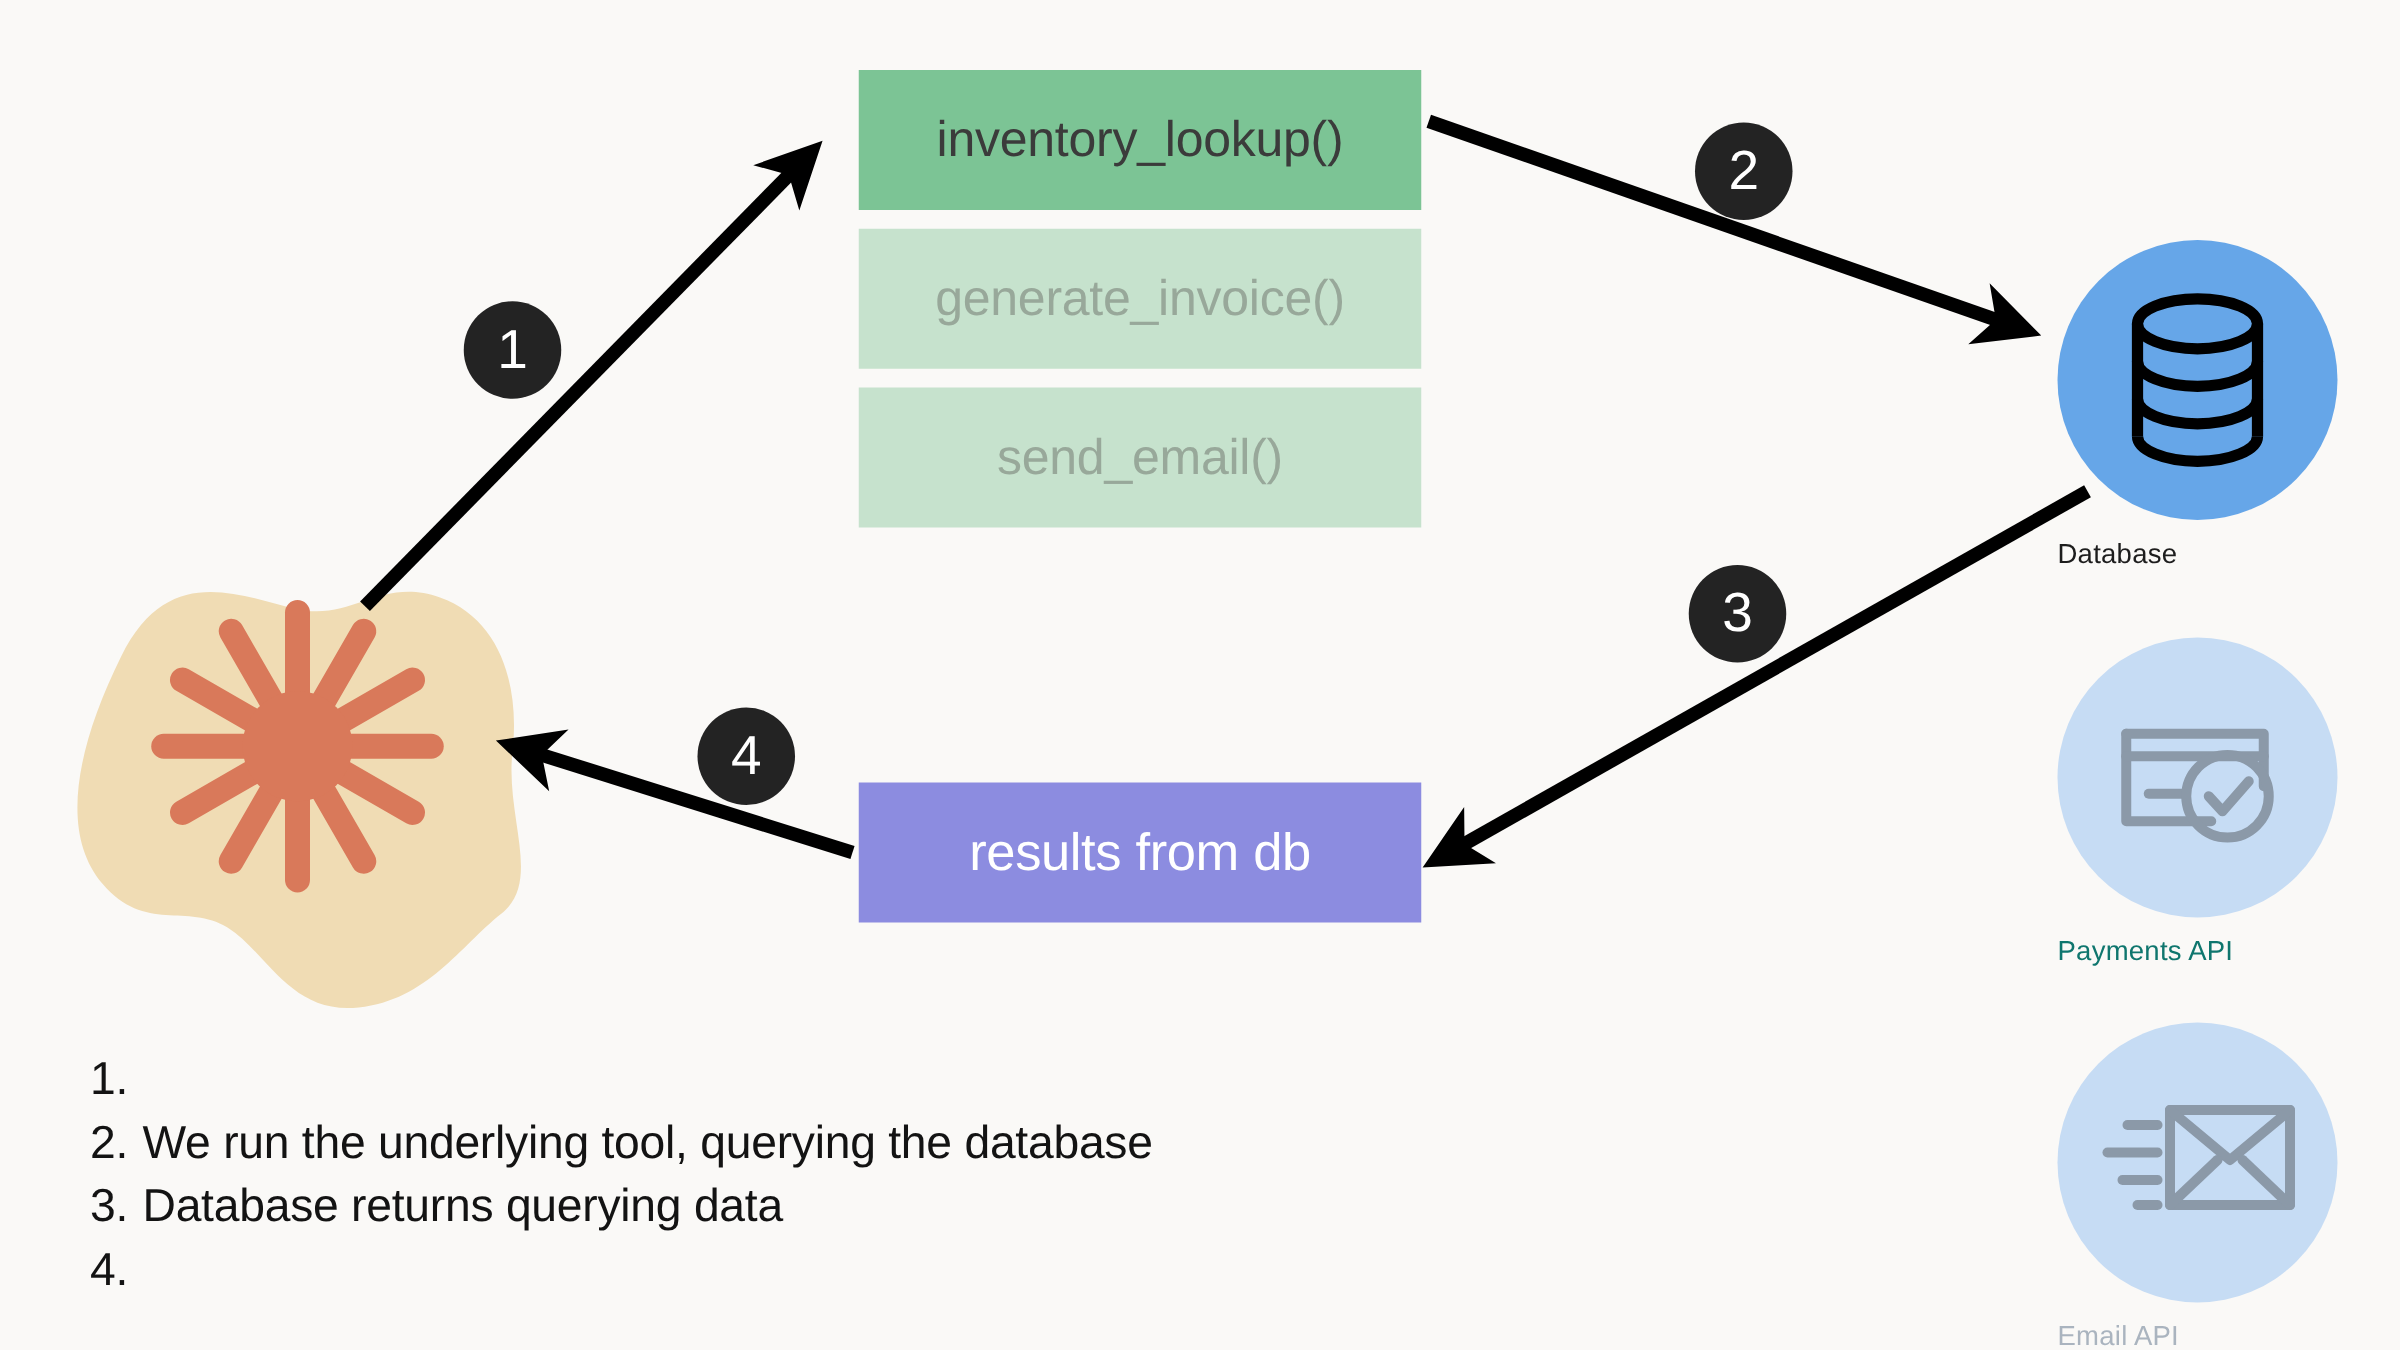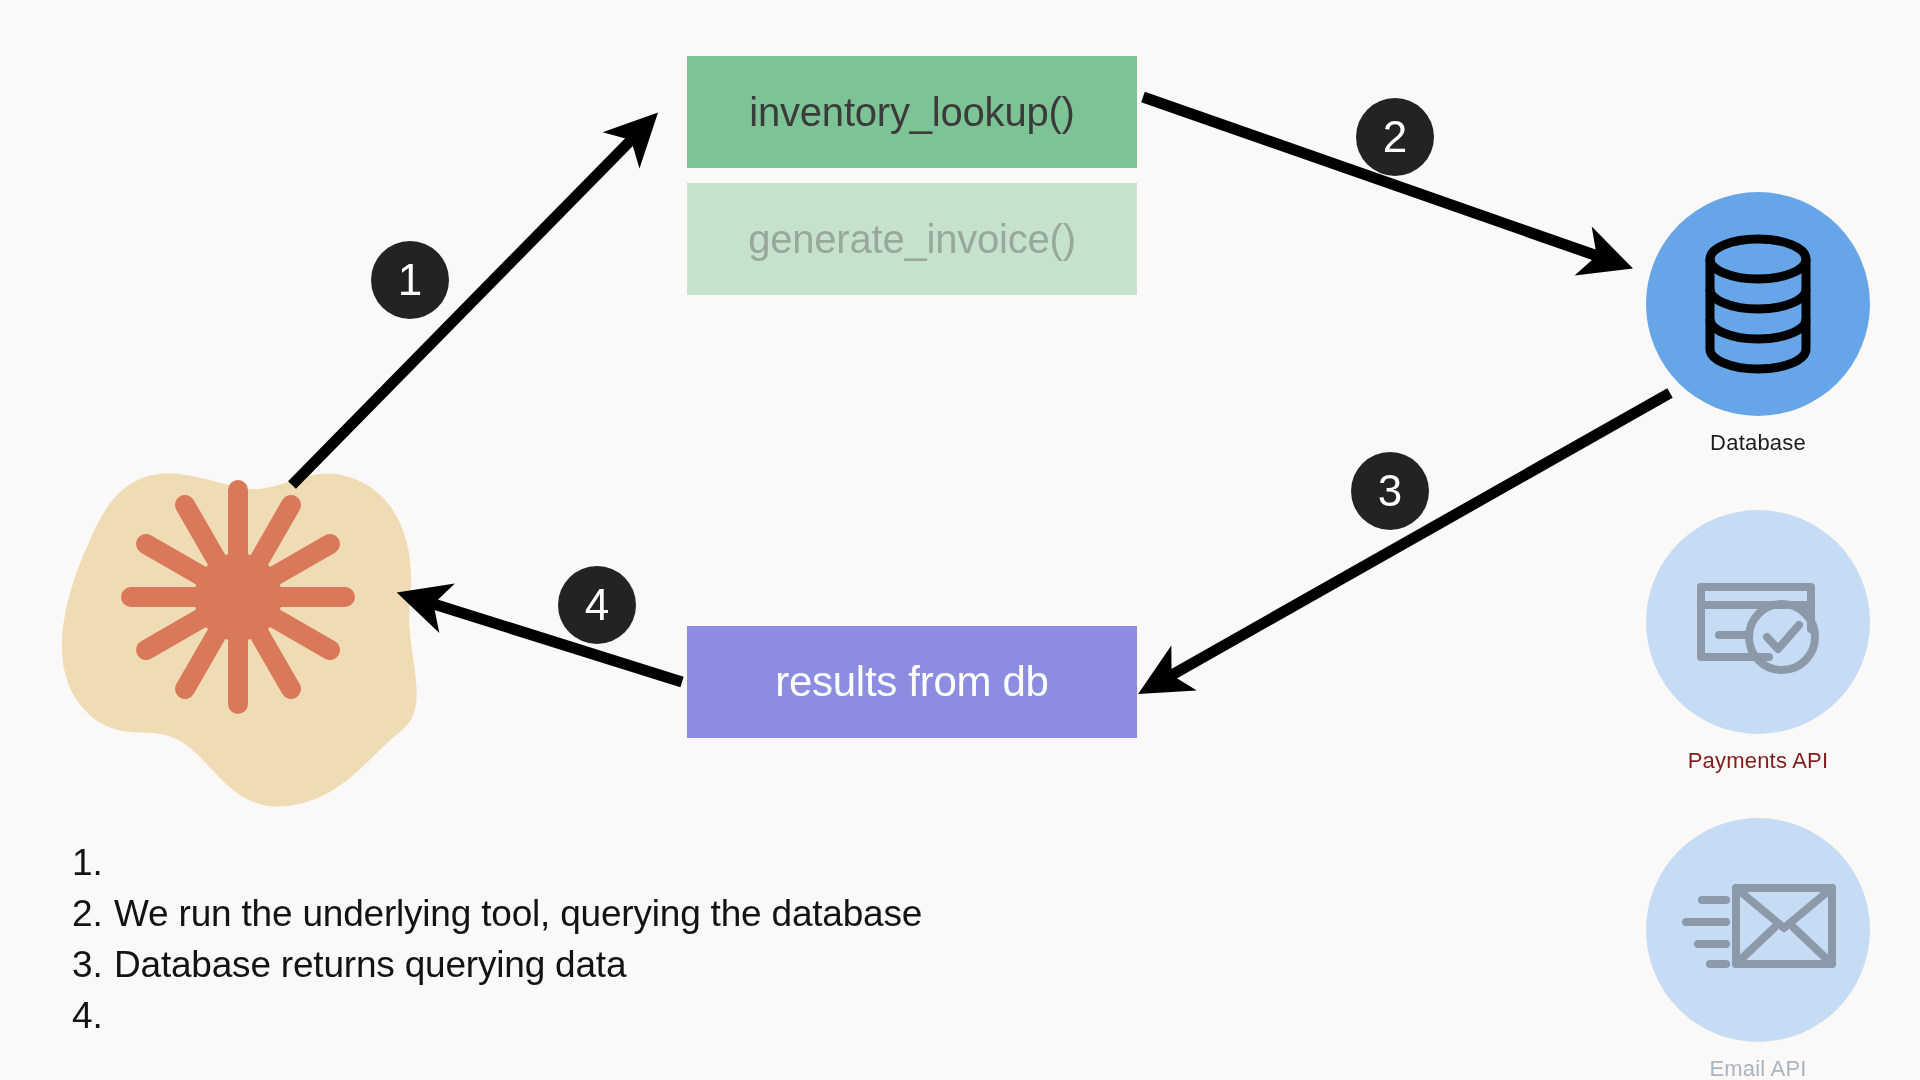--- a/index.html
+++ b/index.html
@@ -95,42 +95,41 @@
   #badge-2 { left: 1356px; top: 98px; }
   #badge-3 { left: 1351px; top: 452px; }
   #badge-4 { left: 558px; top: 566px; }
 
   
   .service {
     position: absolute;
     width: 224px;
     display: flex;
     flex-direction: column;
-    align-items: center;
   }
   .service-disc {
     width: 224px;
     height: 224px;
     border-radius: 50%;
     display: flex;
     align-items: center;
     justify-content: center;
   }
   .service-label {
     margin-top: 14px;
     font-size: 22px;
     letter-spacing: 0.2px;
   }
   #service-database { left: 1646px; top: 192px; }
   #service-database .service-disc { background: #66a6e8; }
   #service-database .service-label { color: #1d1d1d; }
 
   #service-payments { left: 1646px; top: 510px; }
   #service-payments .service-disc { background: #c6dcf4; }
-  #service-payments .service-label { color: #7f1d1d; }
+  #service-payments .service-label { color: #0f766e; }
 
   #service-email { left: 1646px; top: 818px; }
   #service-email .service-disc { background: #c6dcf4; }
   #service-email .service-label { color: #aab4bf; }
 
   
   #caption-list {
     position: absolute;
     left: 72px;
     top: 842px;
@@ -200,20 +199,23 @@
 
     <line x1="682" y1="682" x2="424" y2="601" stroke="#000000" stroke-width="11" marker-end="url(#arrowhead)"></line>
   </svg>
 
   <div class="tool-box dim-1">
     <span>generate_invoice()</span>
   </div>
   <div class="tool-box active">
     <span>inventory_lookup()</span>
   </div>
+  <div class="tool-box dim-2">
+    <span>send_email()</span>
+  </div>
 
   <div class="results-box">
     <span>results from db</span>
   </div>
 
   <div class="badge" id="badge-1">
     <span>1</span>
   </div>
   <div class="badge" id="badge-2">
     <span>2</span>

